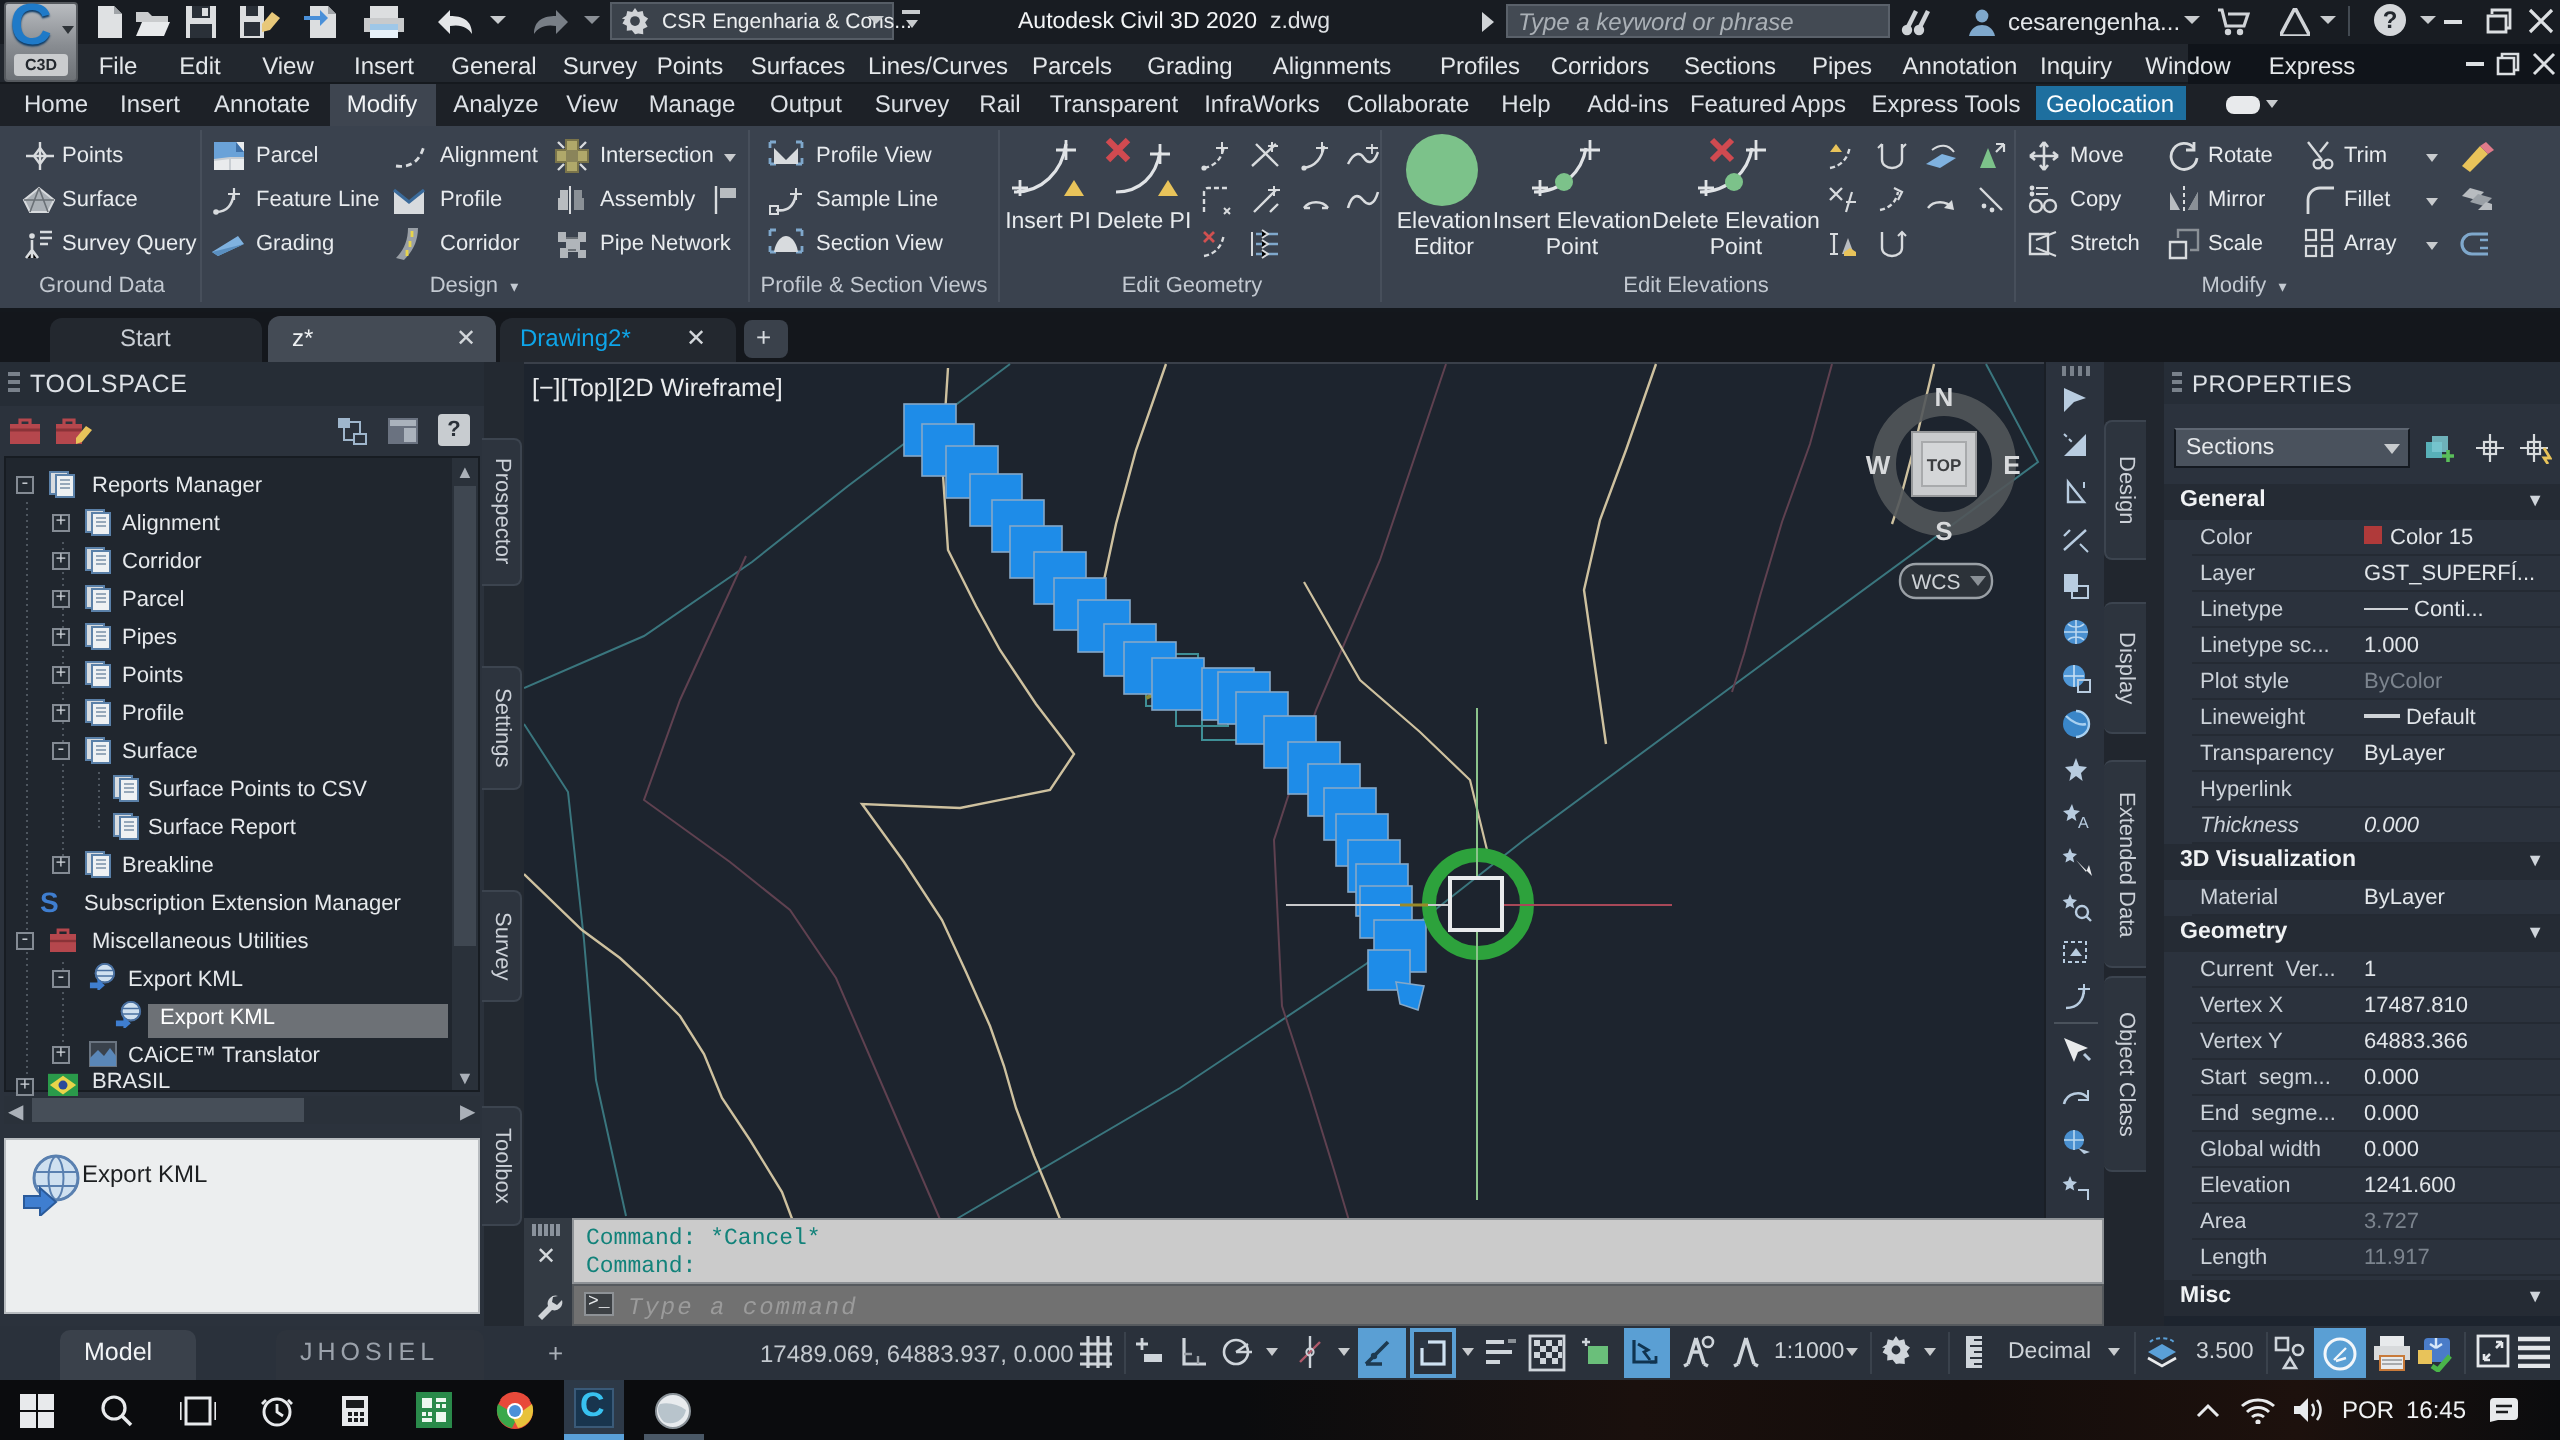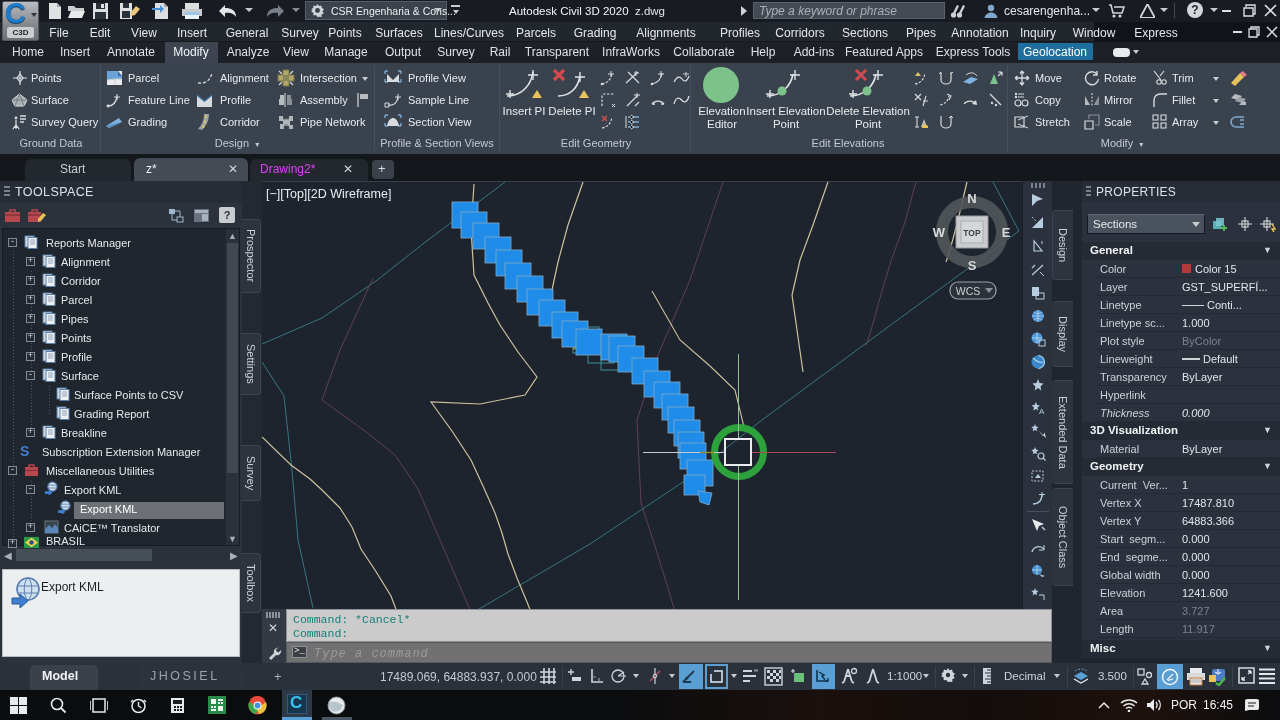--- a/index.html
+++ b/index.html
@@ -478,21 +478,21 @@
   <div class="rtitle" style="left:1122px">Modify&nbsp;&nbsp;<span style="font-size:8px">▾</span></div>
 </div>
 <div id="ribbonedge"></div>
 <div id="filetabs">
   <div class="abs" style="left:25px;top:3px;width:106px;height:22px;background:#23282f;border-radius:6px 6px 0 0;"></div>
   <div class="abs" style="left:60px;top:6px;font-size:12px;color:#c9ced4;">Start</div>
   <div class="abs" style="left:134px;top:2px;width:114px;height:23px;background:#444b55;border-radius:6px 6px 0 0;"></div>
   <div class="abs" style="left:146px;top:6px;font-size:12px;color:#eef0f2;">z*</div>
   <div class="abs" style="left:228px;top:6px;font-size:12px;color:#d2d6da;">✕</div>
   <div class="abs" style="left:250px;top:3px;width:118px;height:22px;background:#23282f;border-radius:6px 6px 0 0;"></div>
-  <div class="abs" style="left:260px;top:6px;font-size:12px;color:#d946ef;">Drawing2*</div>
+  <div class="abs" style="left:260px;top:6px;font-size:12px;color:#0ea5e9;">Drawing2*</div>
   <div class="abs" style="left:343px;top:6px;font-size:12px;color:#d2d6da;">✕</div>
   <div class="abs" style="left:372px;top:4px;width:22px;height:19px;background:#3a414b;border-radius:4px;"></div>
   <div class="abs" style="left:378px;top:5px;font-size:13px;color:#d8dce0;">+</div>
 </div>
 <div id="main">
 <div class="abs" style="left:262px;top:0;width:760px;height:1px;background:#3a404a;"></div>
 <svg class="abs" style="left:262px;top:0px" width="760" height="482" viewBox="0 0 760 482">
 
   <polyline points="243,1 162,62 114,100 60,137 0,163" fill="none" stroke="#3a767e" stroke-width="1"></polyline>
   <polyline points="0,181 22,215 30,289 36,359 51,427" fill="none" stroke="#3a767e" stroke-width="1"></polyline>
@@ -668,21 +668,21 @@
           <rect x="1" y="1" width="9" height="11" fill="#d8dce0" stroke="#5a80a8"></rect>
           <rect x="4" y="2.5" width="9" height="11" fill="#eef1f3" stroke="#5a80a8"></rect>
           <path d="M6 5h5M6 7h5M6 9h5" stroke="#7a90a8" stroke-width=".8"></path>
         </svg>
   <div class="treerow" style="left:74px;top:208px;">Surface Points to CSV</div>
   <svg class="tico" style="left:56px;top:225px" viewBox="0 0 15 14">
           <rect x="1" y="1" width="9" height="11" fill="#d8dce0" stroke="#5a80a8"></rect>
           <rect x="4" y="2.5" width="9" height="11" fill="#eef1f3" stroke="#5a80a8"></rect>
           <path d="M6 5h5M6 7h5M6 9h5" stroke="#7a90a8" stroke-width=".8"></path>
         </svg>
-  <div class="treerow" style="left:74px;top:227px;">Grading Report</div>
+  <div class="treerow" style="left:74px;top:227px;">Surface Report</div>
   <div class="pm" style="left:26px;top:247px;">+</div>
   <svg class="tico" style="left:42px;top:244px" viewBox="0 0 15 14">
           <rect x="1" y="1" width="9" height="11" fill="#d8dce0" stroke="#5a80a8"></rect>
           <rect x="4" y="2.5" width="9" height="11" fill="#eef1f3" stroke="#5a80a8"></rect>
           <path d="M6 5h5M6 7h5M6 9h5" stroke="#7a90a8" stroke-width=".8"></path>
         </svg>
   <div class="treerow" style="left:61px;top:246px;">Breakline</div>
   <div class="abs" style="left:20px;top:262px;width:14px;height:15px;font-weight:bold;font-size:14px;color:#3f7ed0;">S</div>
   <div class="treerow" style="left:42px;top:265px;">Subscription Extension Manager</div>
   <div class="pm" style="left:8px;top:285px;">-</div>
@@ -977,21 +977,21 @@
 <div id="statusrow">
   <style>
     .stico{position:absolute;top:4px;}
     .stsep{position:absolute;top:3px;width:1px;height:21px;background:#3a424c;}
     .sttxt{position:absolute;top:7px;font-size:11.5px;color:#ced3d8;white-space:nowrap;}
     .darr{position:absolute;top:11px;width:0;height:0;border-left:3.5px solid transparent;border-right:3.5px solid transparent;border-top:4.5px solid #c8cbce;}
     .bluetile{position:absolute;top:1px;height:25px;background:#5a9fd4;}
   </style>
 
   <div class="abs" style="left:30px;top:2px;width:68px;height:25px;background:#3a414b;border-radius:5px 5px 0 0;"></div>
-  <div class="abs" style="left:42px;top:6px;font-size:12.5px;font-weight:bold;color:#f2f4f6;">Model</div>
+  <div class="abs" style="left:42px;top:6px;font-size:12.5px;font-weight:normal;color:#f2f4f6;">Model</div>
   <div class="abs" style="left:138px;top:2px;width:104px;height:25px;background:#2d333c;border-radius:5px 5px 0 0;"></div>
   <div class="abs" style="left:150px;top:6px;font-size:12.5px;color:#9ba2ab;letter-spacing:2.5px;">JHOSIEL</div>
   <div class="abs" style="left:274px;top:6px;font-size:13px;color:#aab0b8;">+</div>
 
   <div class="abs" style="left:380px;top:7px;font-size:12px;color:#c3c9cf;">17489.069, 64883.937, 0.000</div>
 
   <svg class="stico" style="left:539px" width="18" height="18" viewBox="0 0 18 18">
         <path d="M5 1v16M10 1v16M15 1v16M1 5h16M1 10h16M1 15h16" stroke="#cfd5db" stroke-width="1.6"></path>
       </svg>
   <div class="stsep" style="left:562px"></div>

